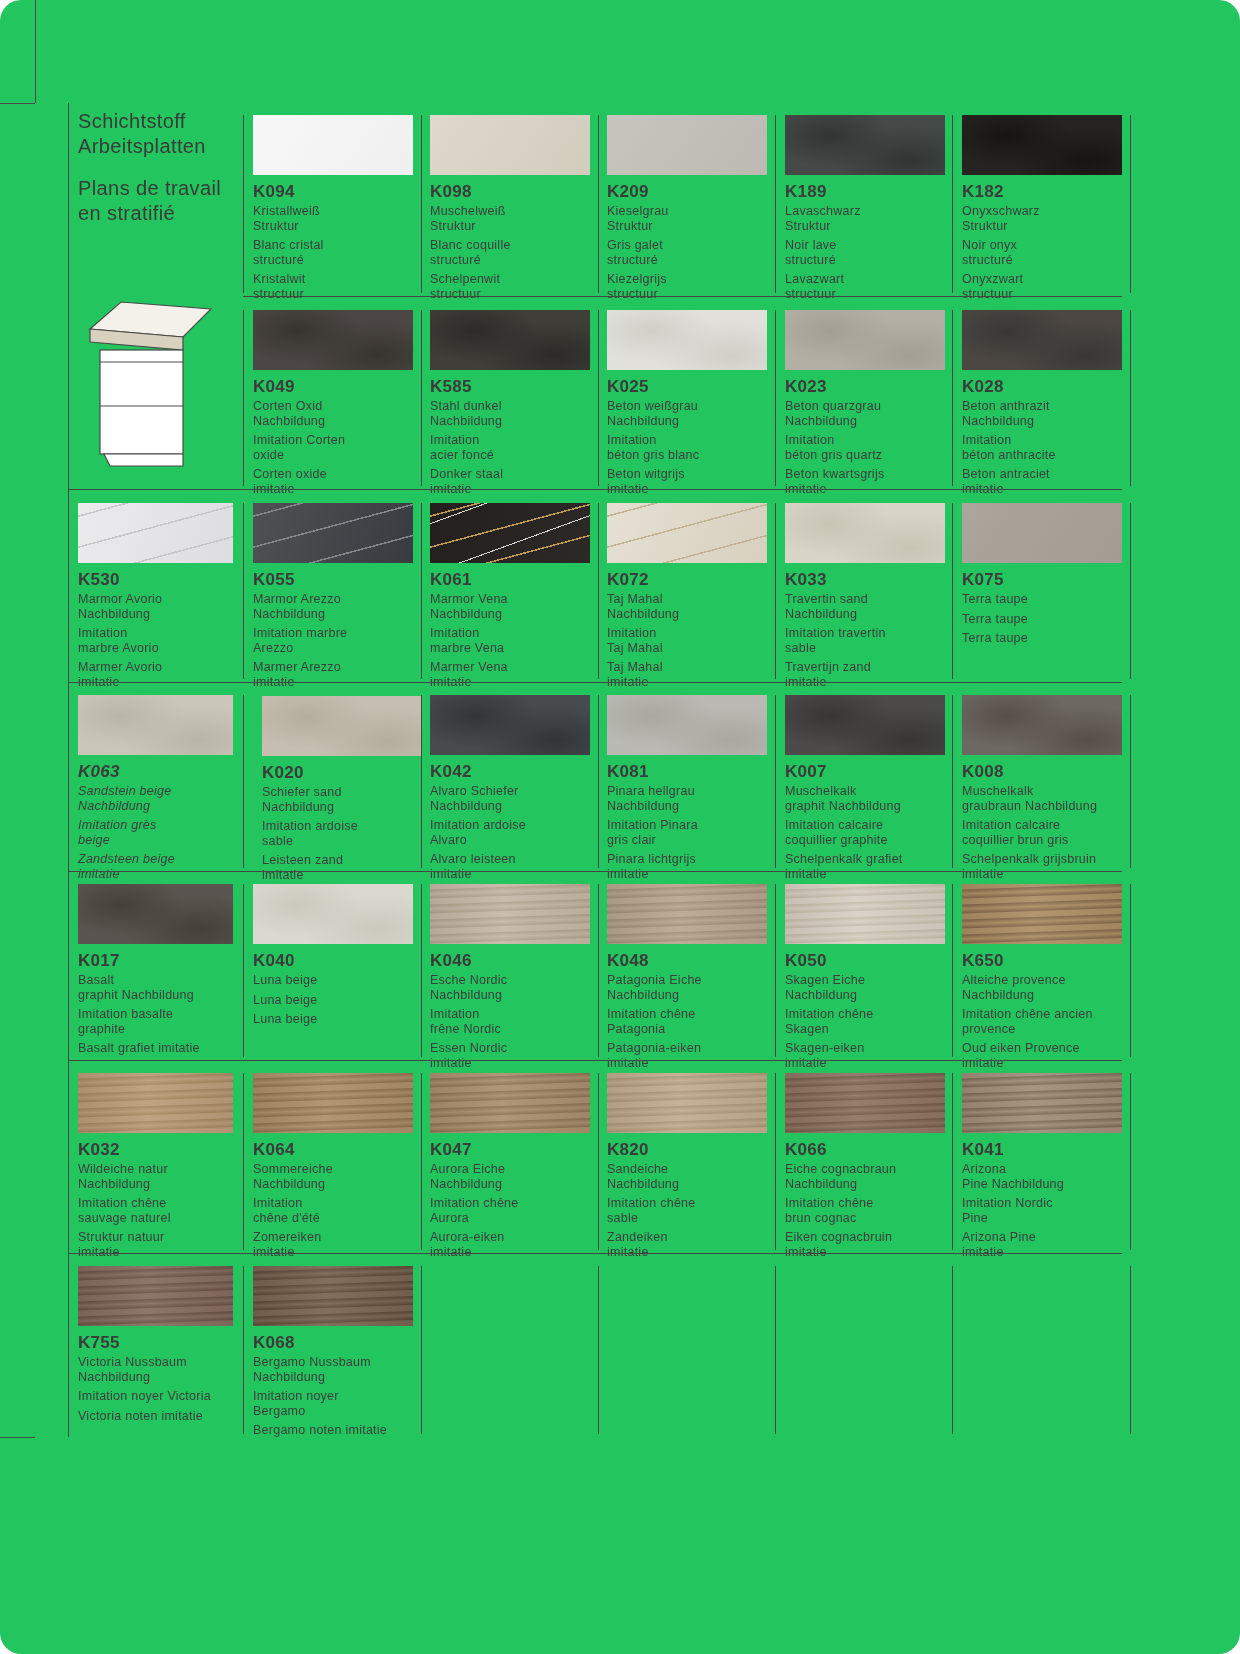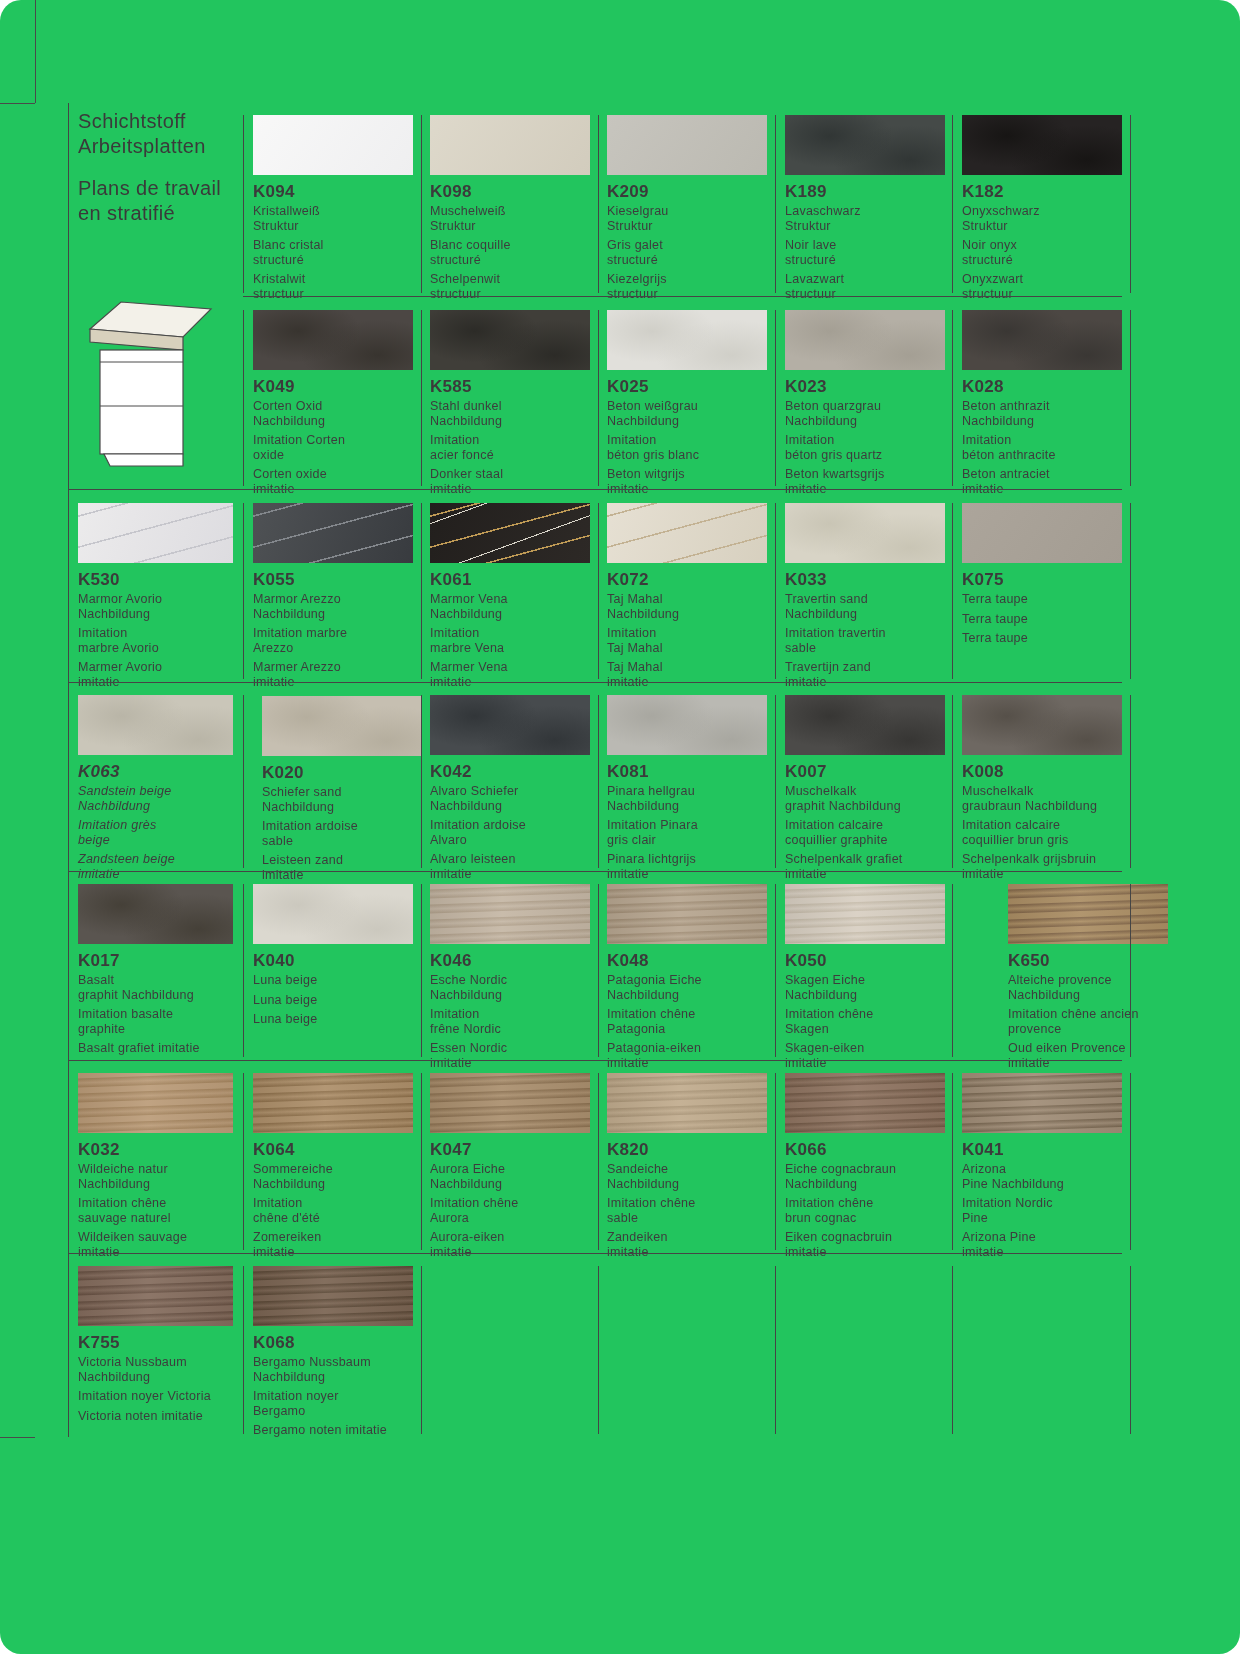--- a/index.html
+++ b/index.html
@@ -333,21 +333,21 @@
       <div class="cell" style="left: 785px; top: 884px; width: 160px;">
         <div class="swatch" style="background: linear-gradient(90deg, rgba(0, 0, 0, 0.08), rgba(255, 255, 255, 0.07) 45%, rgba(0, 0, 0, 0.06)), repeating-linear-gradient(178deg, rgb(216, 207, 194) 0px, rgb(216, 207, 194) 5px, rgb(198, 188, 171) 6px, rgb(216, 207, 194) 10px, rgb(198, 188, 171) 14px, rgb(216, 207, 194) 15px);"></div>
         <div class="code">K050</div>
         <div class="lang">Skagen Eiche
 Nachbildung</div>
         <div class="lang">Imitation chêne
 Skagen</div>
         <div class="lang">Skagen-eiken
 imitatie</div>
       </div>
-      <div class="cell" style="left: 1008px; top: 884px; width: 160px;">
+      <div class="cell" style="left: 962px; top: 884px; width: 160px;">
         <div class="swatch" style="background: linear-gradient(90deg, rgba(0, 0, 0, 0.08), rgba(255, 255, 255, 0.07) 45%, rgba(0, 0, 0, 0.06)), repeating-linear-gradient(178deg, rgb(171, 142, 100) 0px, rgb(171, 142, 100) 5px, rgb(132, 104, 74) 6px, rgb(171, 142, 100) 10px, rgb(132, 104, 74) 14px, rgb(171, 142, 100) 15px);"></div>
         <div class="code">K650</div>
         <div class="lang">Alteiche provence
 Nachbildung</div>
         <div class="lang">Imitation chêne ancien
 provence</div>
         <div class="lang">Oud eiken Provence
 imitatie</div>
       </div>
       <div class="vline" style="left: 243px; top: 884px; height: 173px;"></div>
@@ -356,21 +356,21 @@
       <div class="vline" style="left: 775px; top: 884px; height: 173px;"></div>
       <div class="vline" style="left: 952px; top: 884px; height: 173px;"></div>
       <div class="vline" style="left: 1130px; top: 884px; height: 173px;"></div>
       <div class="cell" style="left: 78px; top: 1073px; width: 155px;">
         <div class="swatch" style="background: linear-gradient(90deg, rgba(0, 0, 0, 0.08), rgba(255, 255, 255, 0.07) 45%, rgba(0, 0, 0, 0.06)), repeating-linear-gradient(178deg, rgb(187, 156, 121) 0px, rgb(187, 156, 121) 5px, rgb(165, 133, 95) 6px, rgb(187, 156, 121) 10px, rgb(165, 133, 95) 14px, rgb(187, 156, 121) 15px);"></div>
         <div class="code">K032</div>
         <div class="lang">Wildeiche natur
 Nachbildung</div>
         <div class="lang">Imitation chêne
 sauvage naturel</div>
-        <div class="lang">Wildeiken sauvage
+        <div class="lang">Struktur natuur
 imitatie</div>
       </div>
       <div class="cell" style="left: 253px; top: 1073px; width: 160px;">
         <div class="swatch" style="background: linear-gradient(90deg, rgba(0, 0, 0, 0.08), rgba(255, 255, 255, 0.07) 45%, rgba(0, 0, 0, 0.06)), repeating-linear-gradient(178deg, rgb(173, 143, 106) 0px, rgb(173, 143, 106) 5px, rgb(143, 113, 76) 6px, rgb(173, 143, 106) 10px, rgb(143, 113, 76) 14px, rgb(173, 143, 106) 15px);"></div>
         <div class="code">K064</div>
         <div class="lang">Sommereiche
 Nachbildung</div>
         <div class="lang">Imitation
 chêne d'été</div>
         <div class="lang">Zomereiken

